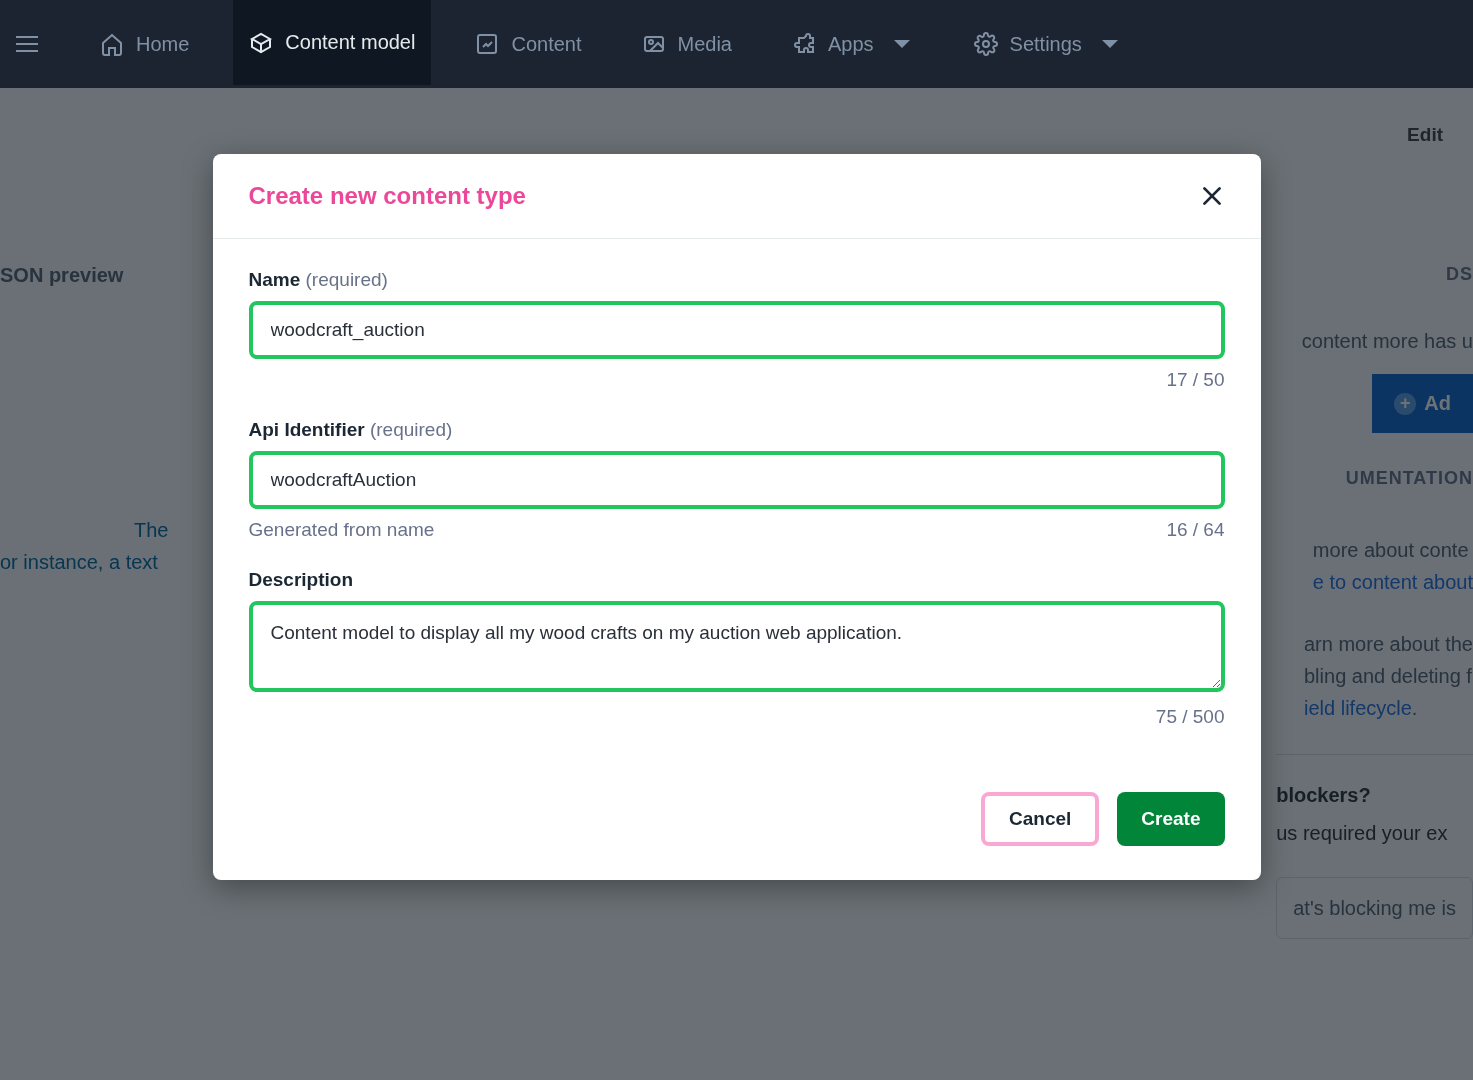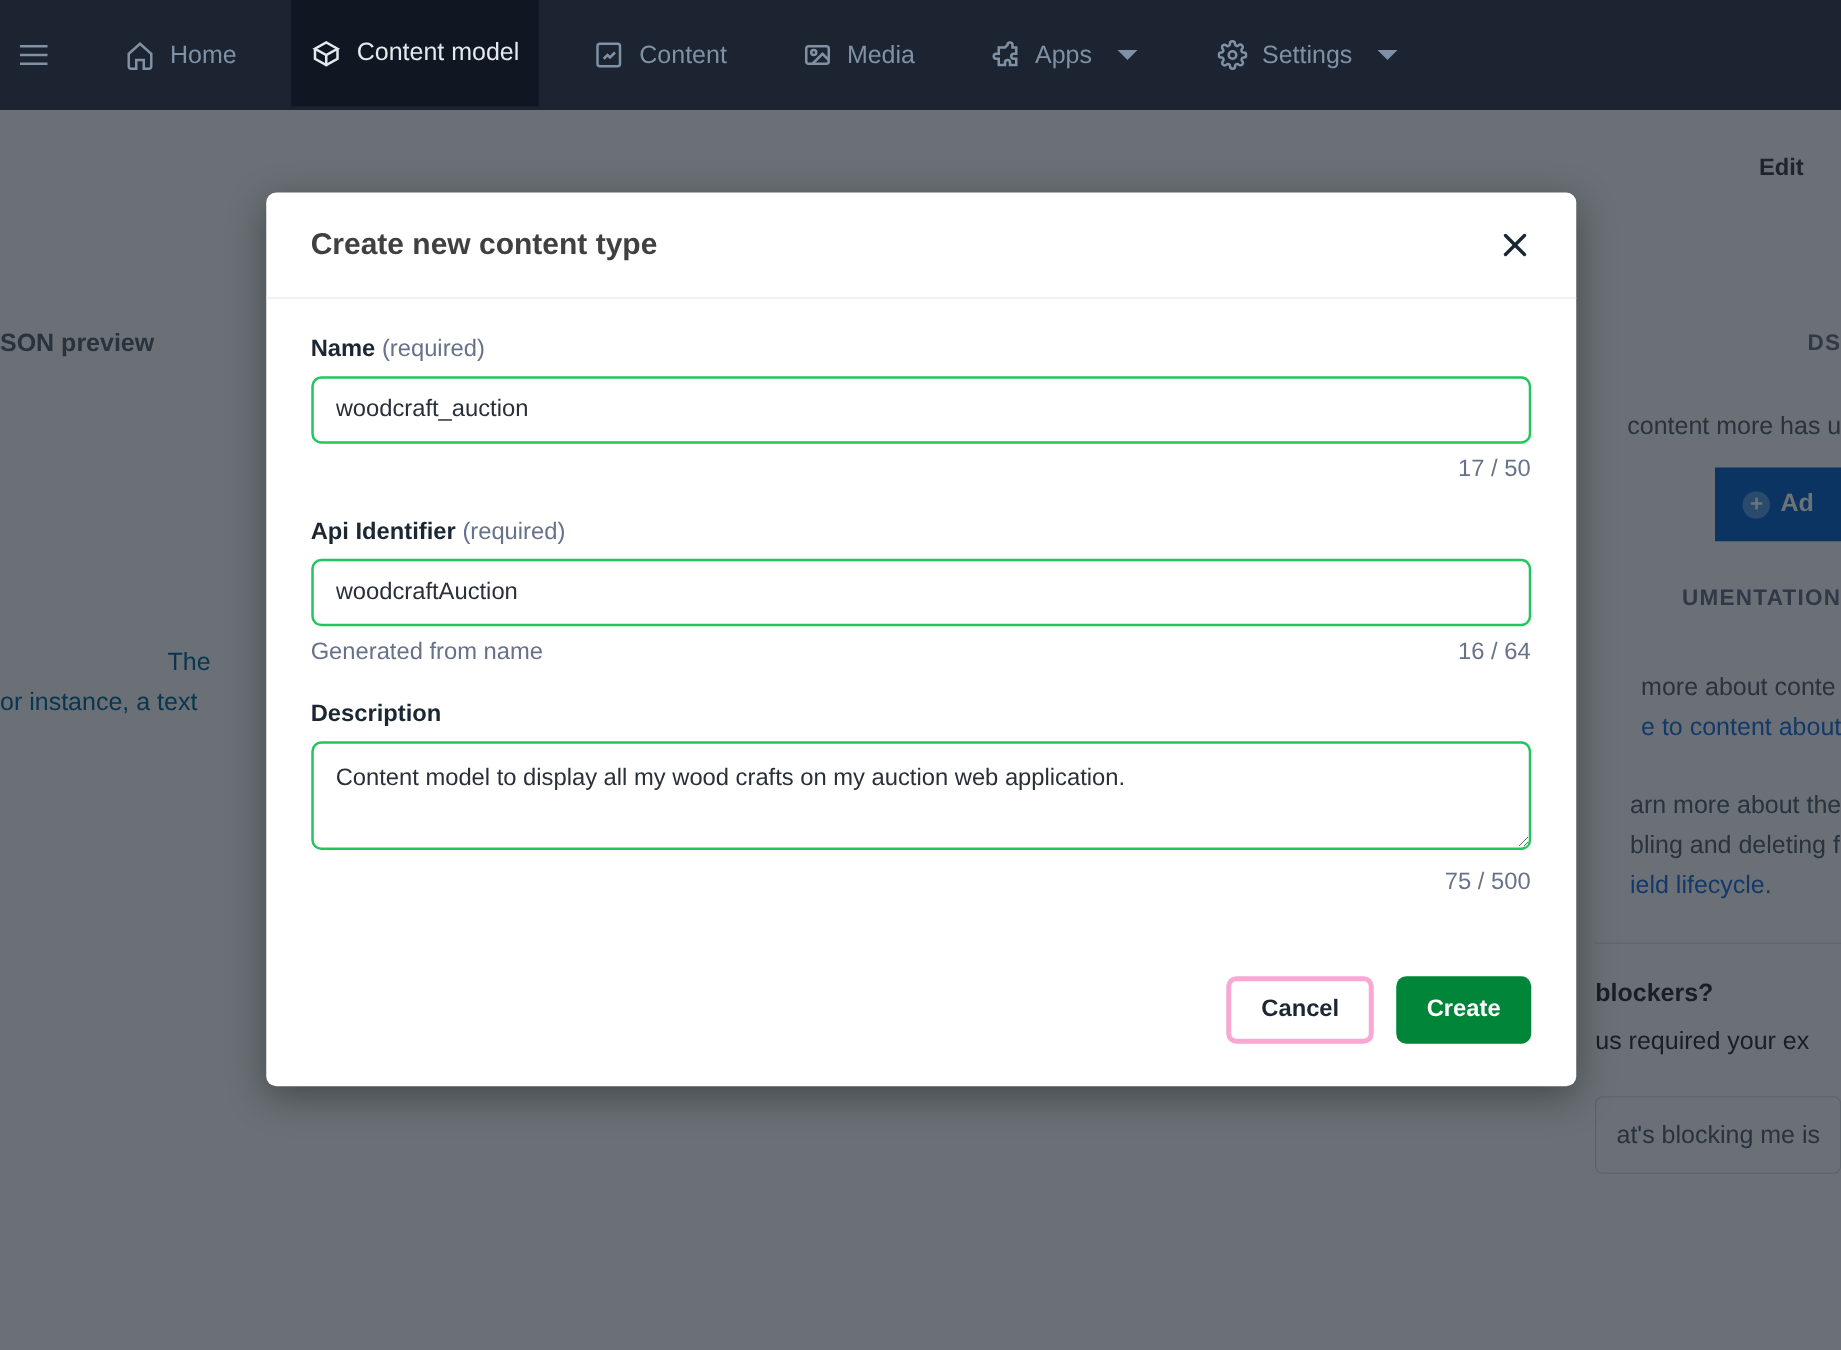--- a/index.html
+++ b/index.html
@@ -209,21 +209,21 @@
       padding: 28px 36px;
       border-bottom: 1px solid #e5ebed;
       display: flex;
       justify-content: space-between;
       align-items: center;
     }
 
     .modal-title {
       font-size: 24px;
       font-weight: 700;
-      color: #404040;
+      color: #ec4899;
     }
 
     .modal-close {
       width: 26px;
       height: 26px;
       cursor: pointer;
       color: #1b2733;
     }
 
     .modal-body {
@@ -242,21 +242,21 @@
       display: block;
     }
 
     .label-required {
       font-weight: 400;
       color: #67728a;
     }
 
     .form-input, .form-textarea {
       width: 100%;
-      border: 2px solid #22c55e;
+      border: 4px solid #22c55e;
       border-radius: 8px;
       padding: 14px 18px;
       font-size: 19px;
       color: #2a3039;
       font-family: inherit;
       outline: none;
     }
 
     .form-textarea {
       resize: both;

